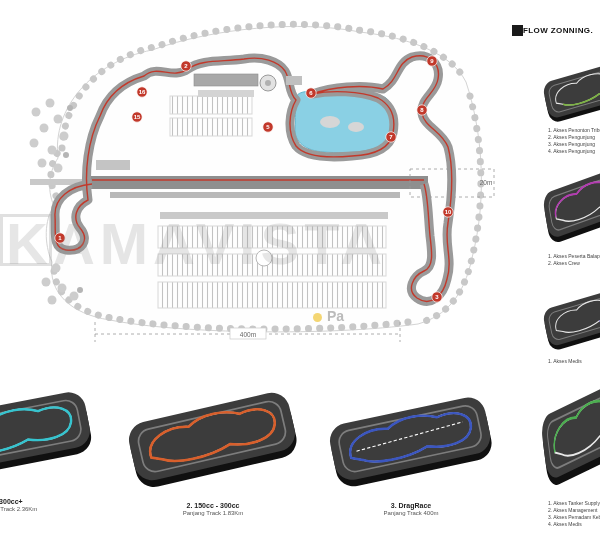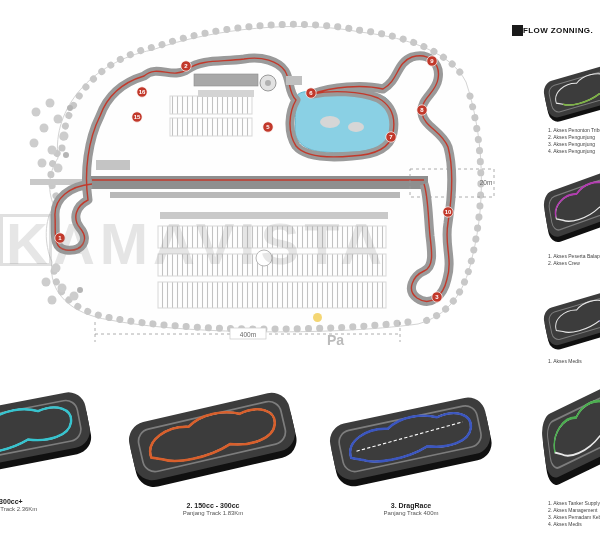--- a/index.html
+++ b/index.html
@@ -12,21 +12,21 @@
   .dim{fill:#666;font-size:6.5px;}
   .legend{position:absolute;left:512px;top:25px;display:flex;align-items:center;}
   .legend-swatch{width:11px;height:11px;background:#1a1a1a;display:inline-block;}
   .legend-text{font-size:8px;font-weight:bold;letter-spacing:.4px;color:#111;white-space:nowrap;}
   .watermark{position:absolute;left:6px;top:210px;font-size:58px;font-weight:bold;
              letter-spacing:5px;color:rgba(140,140,140,.22);white-space:nowrap;width:545px;
              overflow:hidden;pointer-events:none;z-index:5;}
   .wm-box{position:absolute;left:0;top:214px;width:46px;height:46px;
           border:3px solid rgba(130,130,130,.25);pointer-events:none;z-index:5;}
   .wm-sub{position:absolute;left:327px;top:308px;font-size:14px;font-weight:bold;
-          color:rgba(120,120,120,.5);z-index:5;pointer-events:none;margin-top:24px;}
+          color:rgba(120,120,120,.5);z-index:5;pointer-events:none;}
   .wm-dot{position:absolute;left:313px;top:313px;width:9px;height:9px;border-radius:50%;
           background:rgba(240,197,56,.7);z-index:5;pointer-events:none;}
   .iso-thumb{position:absolute;}
   .plate-side{fill:#101010;}
   .plate-top{fill:#3c3c3c;}
   .plate-inner{fill:none;stroke:#7d7d7d;stroke-width:1.5;}
   .trk-white{fill:none;stroke:#e8e8e8;stroke-width:1.5;}
   .trk-accent{fill:none;stroke-width:2.2;}
   .side-list{position:absolute;left:548px;font-size:5px;line-height:7px;color:#444;white-space:nowrap;}
   .track-label{position:absolute;text-align:center;}

